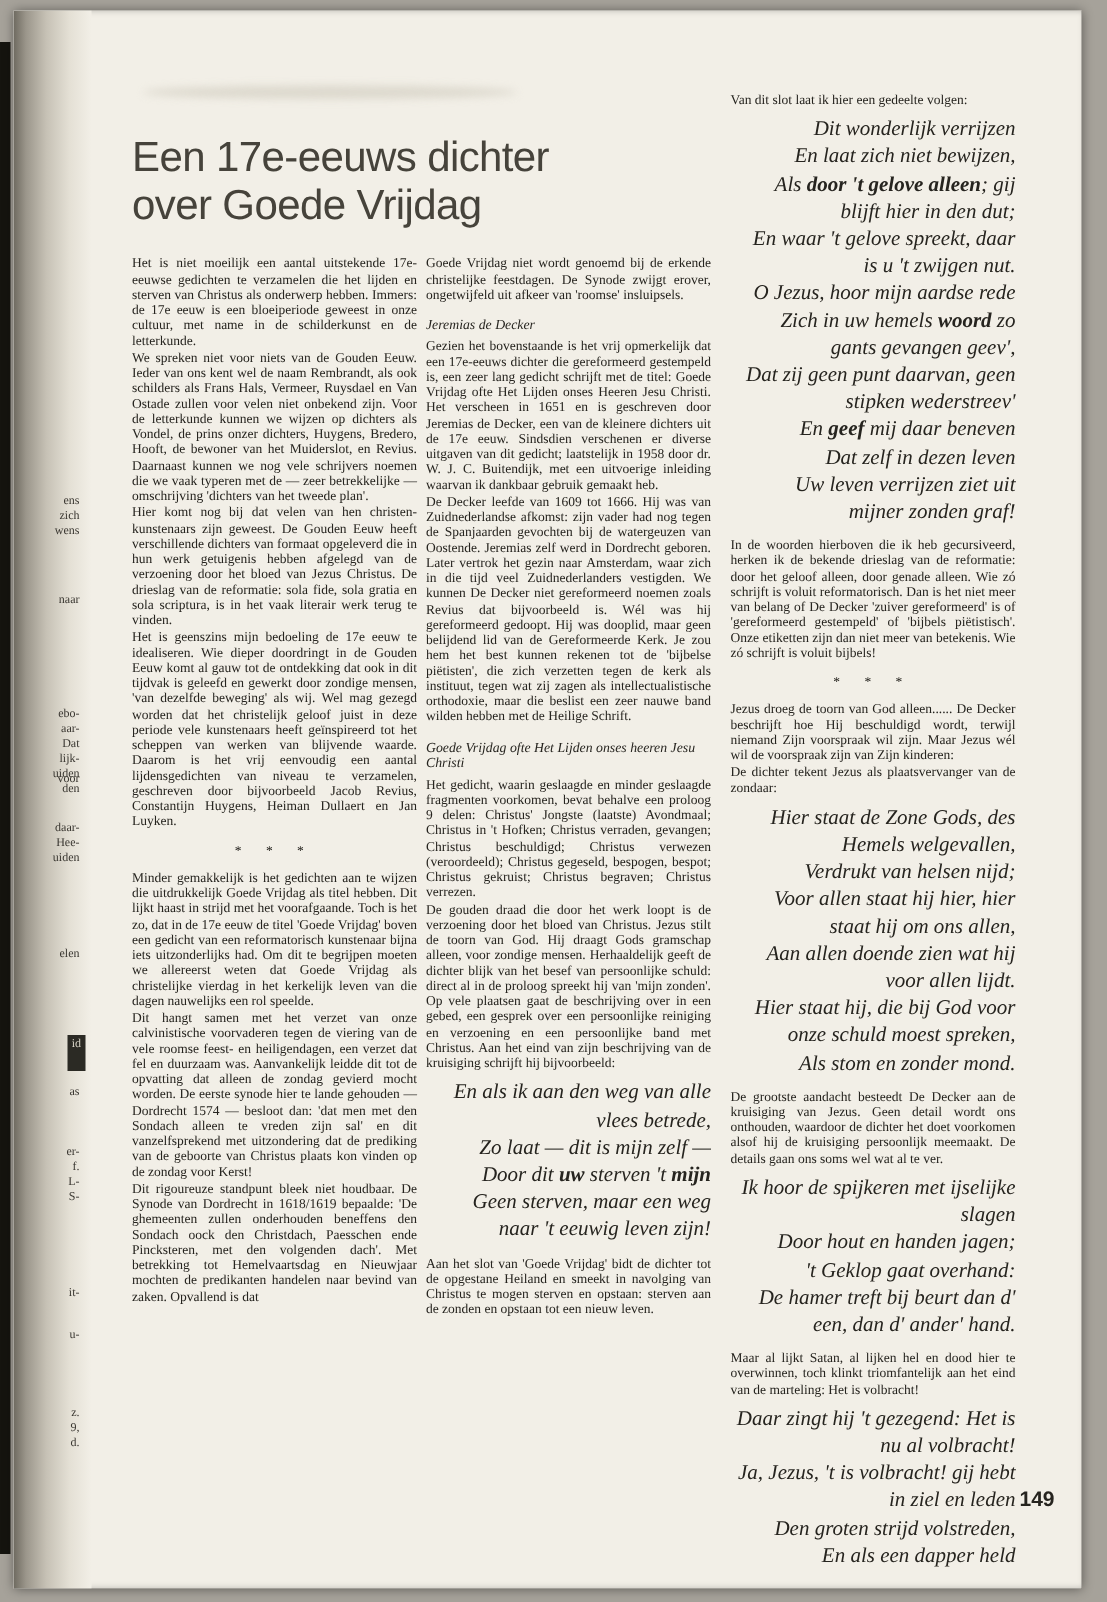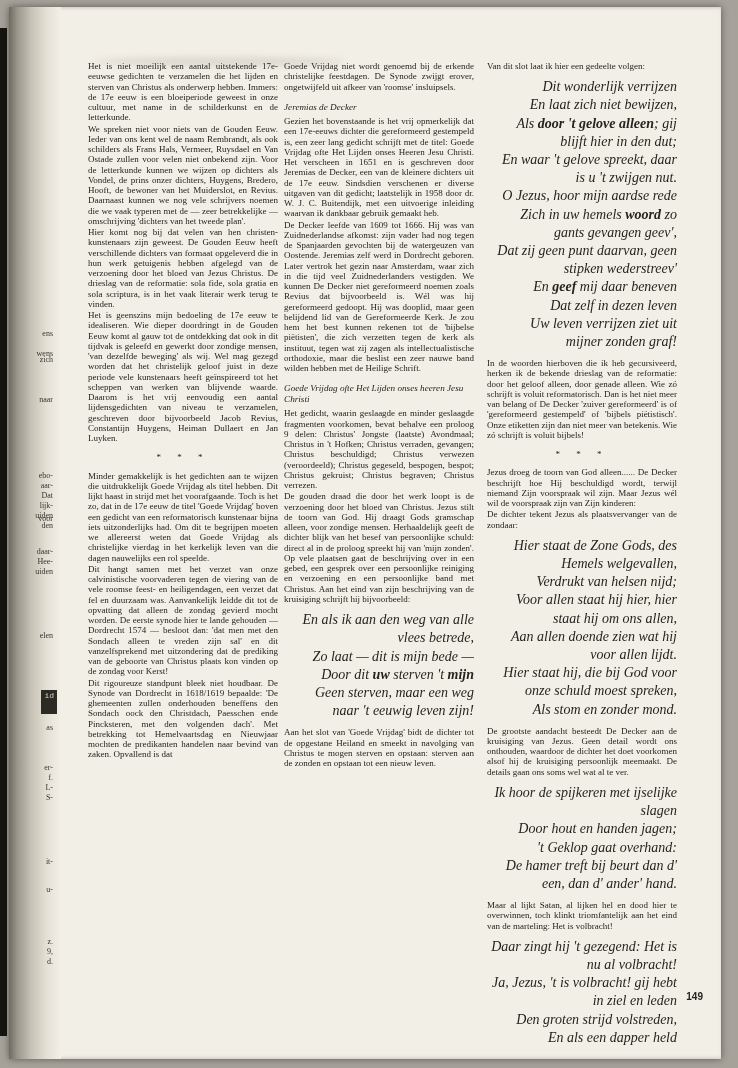--- a/index.html
+++ b/index.html
@@ -20,21 +20,21 @@
   }
   .gutter{
     position:absolute;left:0;top:0;width:52px;height:100%;
     background:linear-gradient(to right,#6e6a60 0%, #9b968b 16%, #c6c1b5 42%, #e4e0d5 72%, #f2efe7 100%);
   }
   .frag{
     position:absolute;right:8px;
     font-size:8px;line-height:1;color:#393630;white-space:nowrap;
   }
   .frag.boxed{
-    background:#2b2a24;color:#d9d5c8;padding:2px 3px 14px 3px;right:4px;font-family:Liberation Mono, monospace;
+    background:#2b2a24;color:#d9d5c8;padding:2px 3px 14px 3px;right:4px;
   }
   .smudge{
     position:absolute;left:86px;top:50px;width:250px;height:9px;
     background:#d7d3c7;border-radius:50%;filter:blur(3px);opacity:.8;
   }
   .content{
     position:absolute;left:79px;top:54px;width:606px;height:986px;overflow:hidden;
     color:#26241f;
   }
   .content-flex{display:flex;}
@@ -57,33 +57,33 @@
   }
   .poem{
     font-style:italic;font-size:14px;line-height:1.3;
     margin:7px 0 7px 3px;text-align:right;
   }
   .poem-line{padding-left:9px;text-indent:-9px;}
   .poem-line b{font-weight:700;}
   .page-number{
     position:absolute;right:18px;top:984px;
     font-family:"Liberation Sans", sans-serif;
-    font-weight:700;font-size:10px;color:#26241f;
+    font-weight:700;font-size:14px;color:#26241f;
   }
 </style>
 </head>
 <body>
 
 <div class="scan-edge-bar"></div>
 
 <div class="page">
   <div class="gutter">
     <div id="frag-container">
         <span class="frag" style="top: 323px;">ens</span>
-        <span class="frag" style="top: 349px;">zich</span>
+        <span class="frag" style="top: 333px;">zich</span>
         <span class="frag" style="top: 343px;">wens</span>
         <span class="frag" style="top: 389px;">naar</span>
         <span class="frag" style="top: 465px;">ebo-</span>
         <span class="frag" style="top: 475px;">aar-</span>
         <span class="frag" style="top: 485px;">Dat</span>
         <span class="frag" style="top: 495px;">lijk-</span>
         <span class="frag" style="top: 505px;">uiden</span>
         <span class="frag" style="top: 515px;">den</span>
         <span class="frag" style="top: 508px;">voor</span>
         <span class="frag" style="top: 541px;">daar-</span>
@@ -102,20 +102,24 @@
         <span class="frag" style="top: 941px;">9,</span>
         <span class="frag" style="top: 951px;">d.</span>
       </div>
   </div>
 
   <div class="smudge"></div>
 
   <div class="content">
     <div class="content-flex">
       <div class="left-block">
+        <h1 class="title">
+          <span class="t-line">Een 17e-eeuws dichter</span>
+          <span class="t-line">over Goede Vrijdag</span>
+        </h1>
         <div class="two-cols">
           <div class="col" id="col1">
               <p class="para">Het is niet moeilijk een aantal uitstekende 17e-eeuwse gedichten te verzamelen die het lijden en sterven van Christus als onderwerp hebben. Immers: de 17e eeuw is een bloeiperiode geweest in onze cultuur, met name in de schilderkunst en de letterkunde.</p>
               <p class="para">We spreken niet voor niets van de Gouden Eeuw. Ieder van ons kent wel de naam Rembrandt, als ook schilders als Frans Hals, Vermeer, Ruysdael en Van Ostade zullen voor velen niet onbekend zijn. Voor de letterkunde kunnen we wijzen op dichters als Vondel, de prins onzer dichters, Huygens, Bredero, Hooft, de bewoner van het Muiderslot, en Revius. Daarnaast kunnen we nog vele schrijvers noemen die we vaak typeren met de — zeer betrekkelijke — omschrijving 'dichters van het tweede plan'.</p>
               <p class="para">Hier komt nog bij dat velen van hen christen-kunstenaars zijn geweest. De Gouden Eeuw heeft verschillende dichters van formaat opgeleverd die in hun werk getuigenis hebben afgelegd van de verzoening door het bloed van Jezus Christus. De drieslag van de reformatie: sola fide, sola gratia en sola scriptura, is in het vaak literair werk terug te vinden.</p>
               <p class="para">Het is geenszins mijn bedoeling de 17e eeuw te idealiseren. Wie dieper doordringt in de Gouden Eeuw komt al gauw tot de ontdekking dat ook in dit tijdvak is geleefd en gewerkt door zondige mensen, 'van dezelfde beweging' als wij. Wel mag gezegd worden dat het christelijk geloof juist in deze periode vele kunstenaars heeft geïnspireerd tot het scheppen van werken van blijvende waarde. Daarom is het vrij eenvoudig een aantal lijdensgedichten van niveau te verzamelen, geschreven door bijvoorbeeld Jacob Revius, Constantijn Huygens, Heiman Dullaert en Jan Luyken.</p>
               <div class="separator">* * *</div>
               <p class="para">Minder gemakkelijk is het gedichten aan te wijzen die uitdrukkelijk Goede Vrijdag als titel hebben. Dit lijkt haast in strijd met het voorafgaande. Toch is het zo, dat in de 17e eeuw de titel 'Goede Vrijdag' boven een gedicht van een reformatorisch kunstenaar bijna iets uitzonderlijks had. Om dit te begrijpen moeten we allereerst weten dat Goede Vrijdag als christelijke vierdag in het kerkelijk leven van die dagen nauwelijks een rol speelde.</p>
               <p class="para">Dit hangt samen met het verzet van onze calvinistische voorvaderen tegen de viering van de vele roomse feest- en heiligendagen, een verzet dat fel en duurzaam was. Aanvankelijk leidde dit tot de opvatting dat alleen de zondag gevierd mocht worden. De eerste synode hier te lande gehouden — Dordrecht 1574 — besloot dan: 'dat men met den Sondach alleen te vreden zijn sal' en dit vanzelfsprekend met uitzondering dat de prediking van de geboorte van Christus plaats kon vinden op de zondag voor Kerst!</p>
               <p class="para">Dit rigoureuze standpunt bleek niet houdbaar. De Synode van Dordrecht in 1618/1619 bepaalde: 'De ghemeenten zullen onderhouden beneffens den Sondach oock den Christdach, Paesschen ende Pincksteren, met den volgenden dach'. Met betrekking tot Hemelvaartsdag en Nieuwjaar mochten de predikanten handelen naar bevind van zaken. Opvallend is dat</p>
@@ -123,21 +127,21 @@
           <div class="col" id="col2">
               <p class="para">Goede Vrijdag niet wordt genoemd bij de erkende christelijke feestdagen. De Synode zwijgt erover, ongetwijfeld uit afkeer van 'roomse' insluipsels.</p>
               <div class="sec-heading">Jeremias de Decker</div>
               <p class="para">Gezien het bovenstaande is het vrij opmerkelijk dat een 17e-eeuws dichter die gereformeerd gestempeld is, een zeer lang gedicht schrijft met de titel: Goede Vrijdag ofte Het Lijden onses Heeren Jesu Christi. Het verscheen in 1651 en is geschreven door Jeremias de Decker, een van de kleinere dichters uit de 17e eeuw. Sindsdien verschenen er diverse uitgaven van dit gedicht; laatstelijk in 1958 door dr. W. J. C. Buitendijk, met een uitvoerige inleiding waarvan ik dankbaar gebruik gemaakt heb.</p>
               <p class="para">De Decker leefde van 1609 tot 1666. Hij was van Zuidnederlandse afkomst: zijn vader had nog tegen de Spanjaarden gevochten bij de watergeuzen van Oostende. Jeremias zelf werd in Dordrecht geboren. Later vertrok het gezin naar Amsterdam, waar zich in die tijd veel Zuidnederlanders vestigden. We kunnen De Decker niet gereformeerd noemen zoals Revius dat bijvoorbeeld is. Wél was hij gereformeerd gedoopt. Hij was dooplid, maar geen belijdend lid van de Gereformeerde Kerk. Je zou hem het best kunnen rekenen tot de 'bijbelse piëtisten', die zich verzetten tegen de kerk als instituut, tegen wat zij zagen als intellectualistische orthodoxie, maar die beslist een zeer nauwe band wilden hebben met de Heilige Schrift.</p>
               <div class="sec-heading">Goede Vrijdag ofte Het Lijden onses heeren Jesu Christi</div>
               <p class="para">Het gedicht, waarin geslaagde en minder geslaagde fragmenten voorkomen, bevat behalve een proloog 9 delen: Christus' Jongste (laatste) Avondmaal; Christus in 't Hofken; Christus verraden, gevangen; Christus beschuldigd; Christus verwezen (veroordeeld); Christus gegeseld, bespogen, bespot; Christus gekruist; Christus begraven; Christus verrezen.</p>
               <p class="para">De gouden draad die door het werk loopt is de verzoening door het bloed van Christus. Jezus stilt de toorn van God. Hij draagt Gods gramschap alleen, voor zondige mensen. Herhaaldelijk geeft de dichter blijk van het besef van persoonlijke schuld: direct al in de proloog spreekt hij van 'mijn zonden'. Op vele plaatsen gaat de beschrijving over in een gebed, een gesprek over een persoonlijke reiniging en verzoening en een persoonlijke band met Christus. Aan het eind van zijn beschrijving van de kruisiging schrijft hij bijvoorbeeld:</p>
               <div class="poem">
                 <div class="poem-line">En als ik aan den weg van alle vlees betrede,</div>
-                <div class="poem-line">Zo laat — dit is mijn bede —</div>
+                <div class="poem-line">Zo laat — dit is mijn zelf —</div>
                 <div class="poem-line">Door dit <b>uw</b> sterven 't <b>mijn</b></div>
                 <div class="poem-line">Geen sterven, maar een weg naar 't eeuwig leven zijn!</div>
               </div>
               <p class="para">Aan het slot van 'Goede Vrijdag' bidt de dichter tot de opgestane Heiland en smeekt in navolging van Christus te mogen sterven en opstaan: sterven aan de zonden en opstaan tot een nieuw leven.</p>
             </div>
         </div>
       </div>
       <div class="col col3" id="col3">
           <p class="para">Van dit slot laat ik hier een gedeelte volgen:</p>
           <div class="poem">

